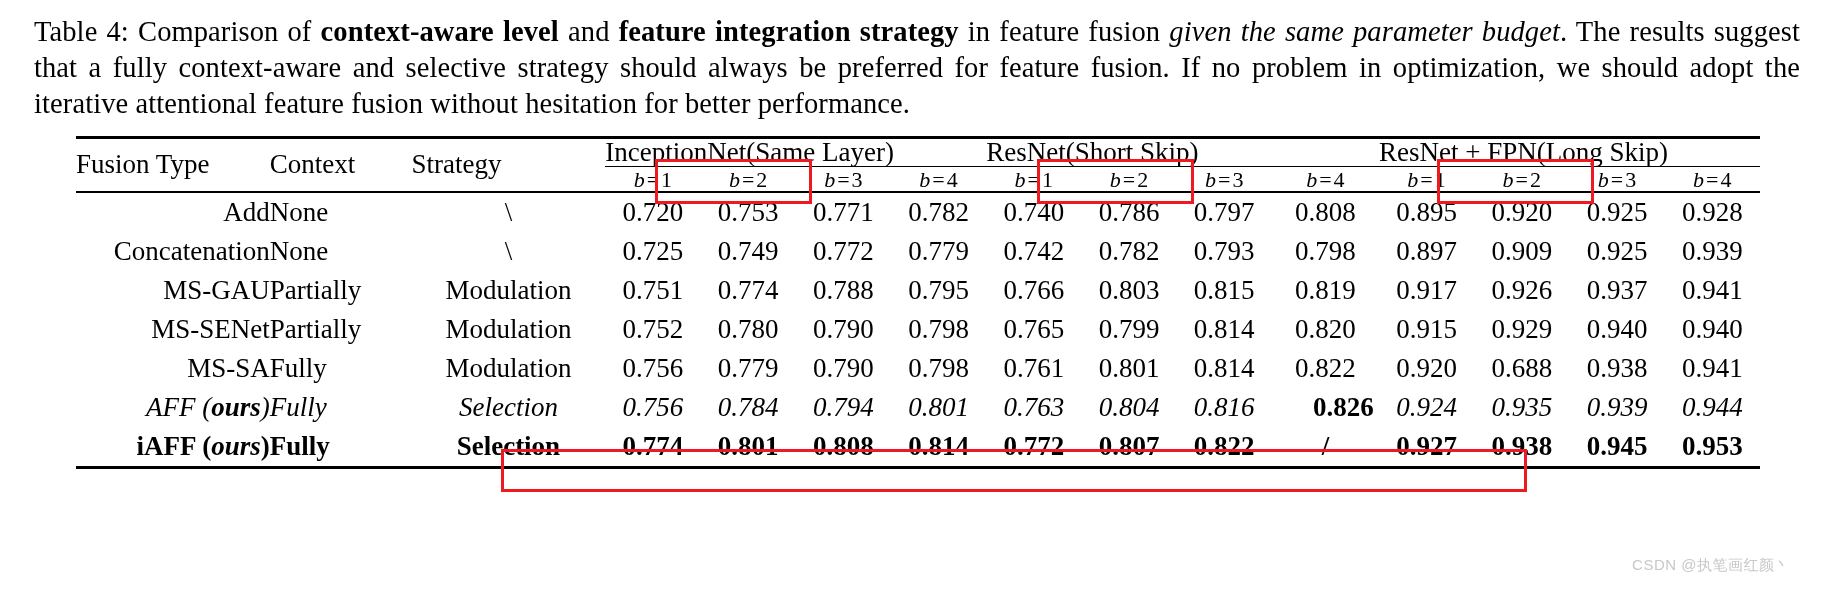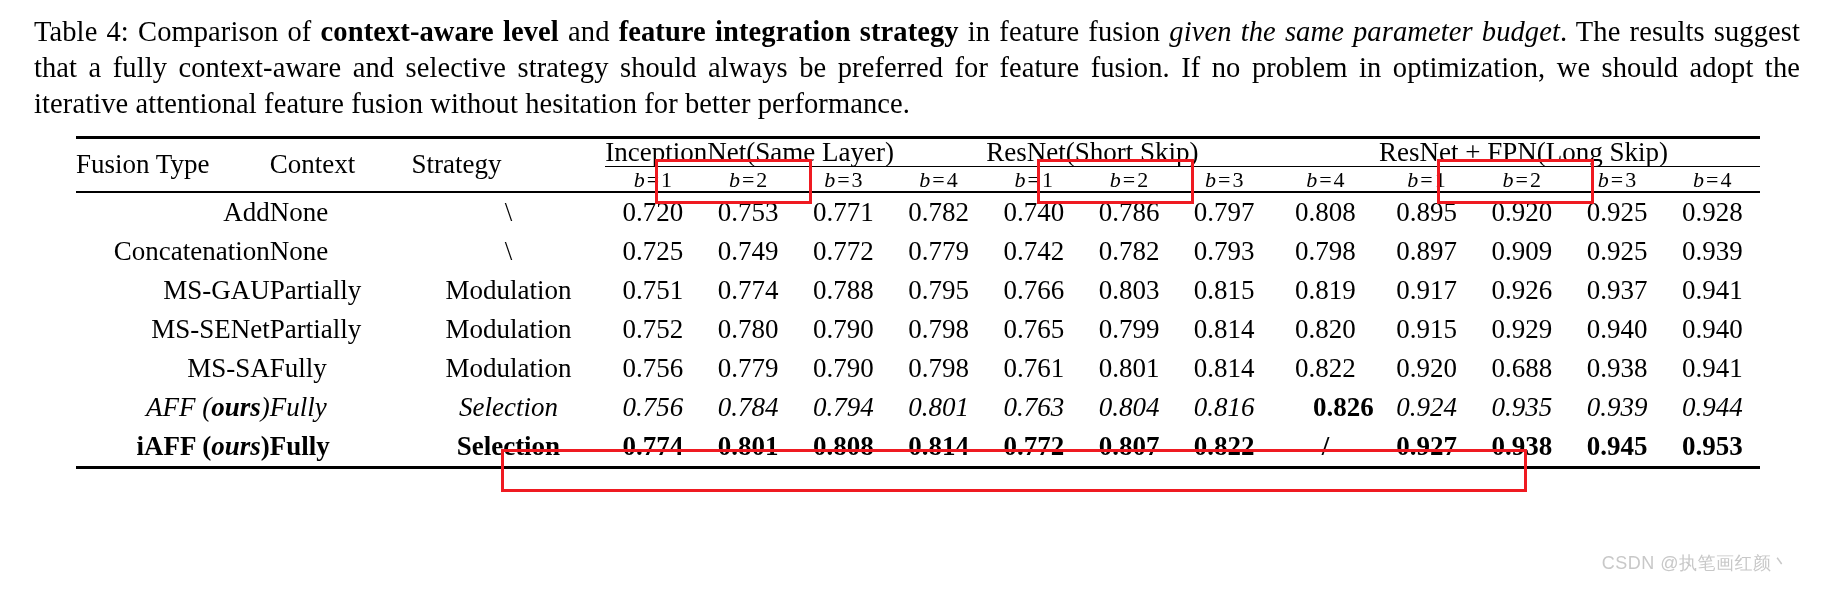--- a/index.html
+++ b/index.html
@@ -100,21 +100,21 @@
     border: 3.5px solid #ef1a21;
     box-sizing: border-box;
     pointer-events: none;
   }
 
   
   .watermark {
     position: absolute;
     right: 44px;
     bottom: 16px;
-    font-size: 18px;
+    font-size: 15px;
     color: #c8c8c8;
     font-family: "Liberation Sans", sans-serif;
     letter-spacing: 0.5px;
   }
 </style>
 </head>
 <body>
 
 <div class="page">
 

